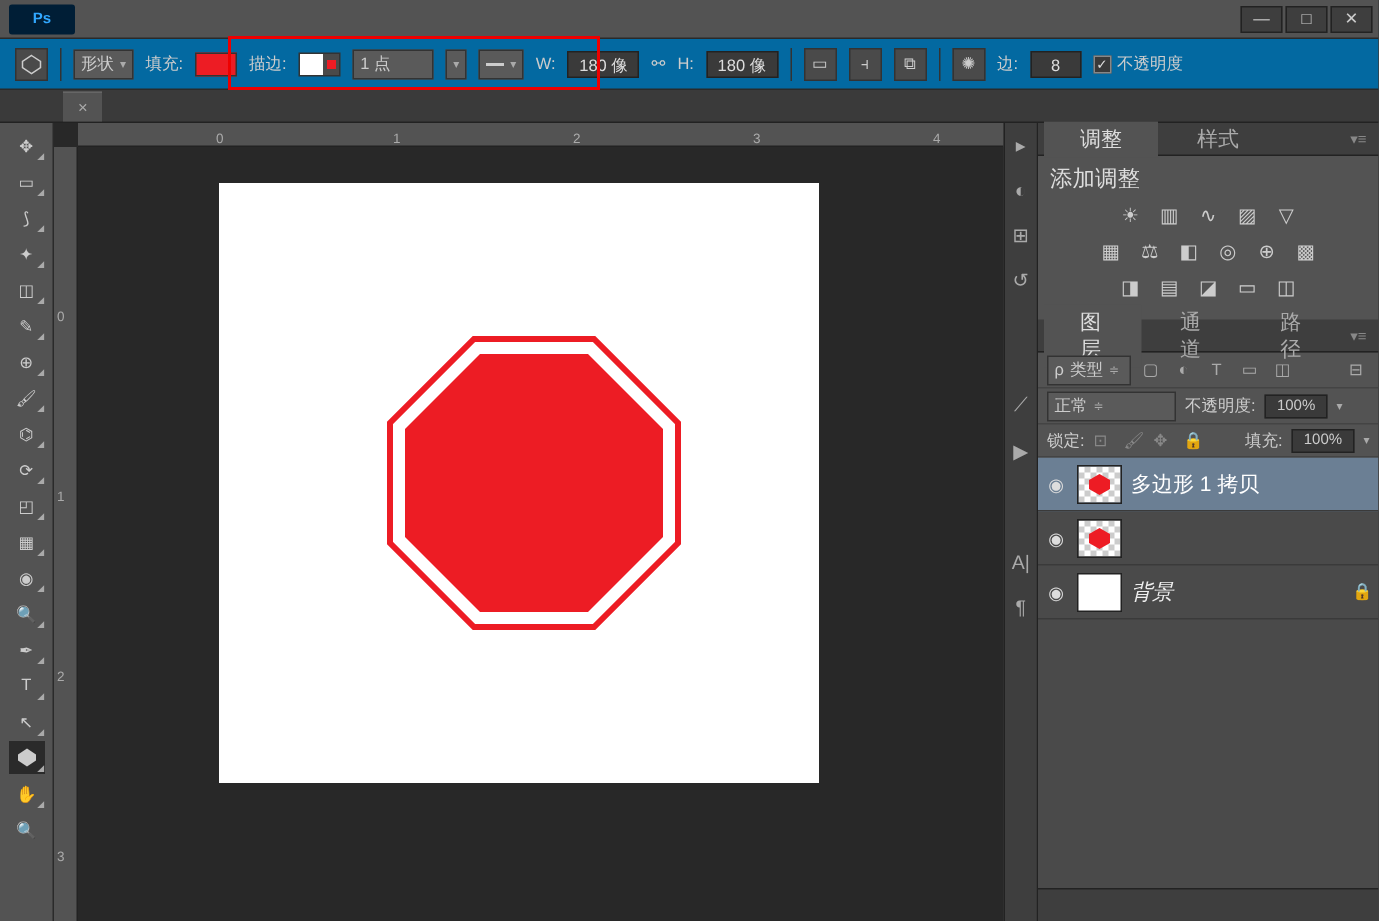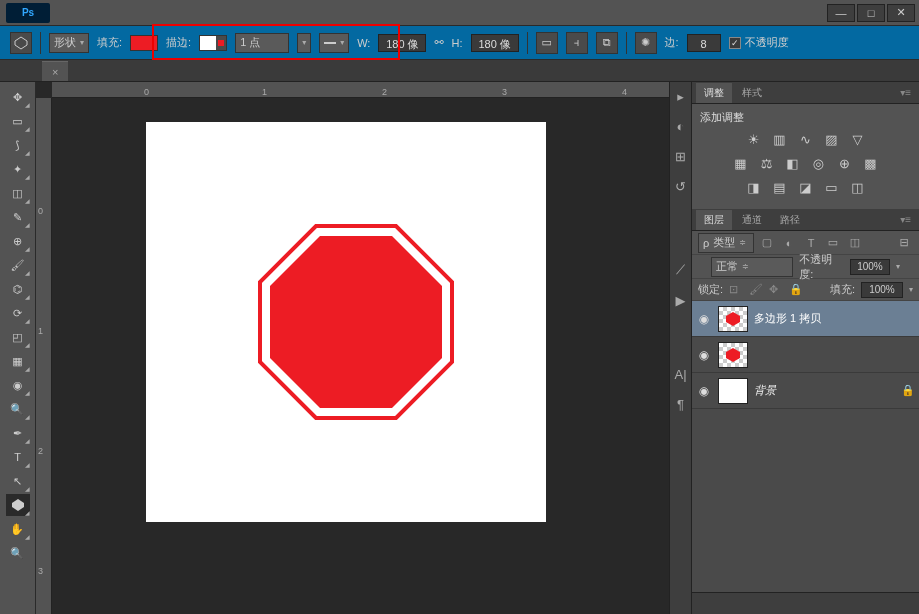--- a/index.html
+++ b/index.html
@@ -33,41 +33,41 @@
 .ruler-h { position:absolute; top:0; left:16px; right:0; height:16px; background:#535353; border-bottom:1px solid #222; display:flex; align-items:flex-end; }
 .ruler-v { position:absolute; top:16px; left:0; bottom:0; width:16px; background:#535353; border-right:1px solid #222; }
 .ruler-tick { font-size:9px; color:#aaa; position:absolute; }
 .canvas-wrap { position:absolute; top:20px; left:20px; right:0; bottom:0; display:flex; align-items:flex-start; justify-content:flex-start; padding:20px 0 0 90px; }
 .canvas { width:400px; height:400px; background:#fff; position:relative; }
 .octagon-outer { position:absolute; left:110px; top:100px; width:200px; height:200px; }
 .right-dock { width:22px; background:#3e3e3e; border-left:1px solid #222; display:flex; flex-direction:column; align-items:center; padding-top:6px; gap:14px; }
 .dock-icon { width:16px; height:16px; color:#aaa; display:flex; align-items:center; justify-content:center; font-size:13px; }
 .panels { width:228px; background:#535353; border-left:1px solid #222; display:flex; flex-direction:column; }
 .panel-tabs { height:22px; background:#3e3e3e; display:flex; align-items:center; padding:0 4px; gap:2px; border-bottom:1px solid #222; }
-.ptab { padding:3px 8px; font-size:10px; color:#aaa; }
+.ptab { padding:3px 24px; font-size:14px; color:#aaa; }
 .ptab.active { background:#535353; color:#ddd; }
 .ptab-menu { margin-left:auto; font-size:10px; color:#888; padding:0 4px; }
 .adjust-panel { padding:6px 8px; }
-.adjust-title { font-size:11px; color:#ddd; margin-bottom:6px; }
+.adjust-title { font-size:15px; color:#ddd; margin-bottom:6px; }
 .adjust-row { display:flex; gap:8px; justify-content:center; margin-bottom:8px; }
 .adj-ic { width:18px; height:16px; display:flex; align-items:center; justify-content:center; color:#ccc; font-size:13px; }
 .layers-panel { flex:1; display:flex; flex-direction:column; }
 .filter-row { height:24px; display:flex; align-items:center; padding:0 6px; gap:4px; border-bottom:1px solid #444; }
 .filter-ic { width:18px; height:16px; color:#aaa; display:flex; align-items:center; justify-content:center; font-size:11px; }
-.blend-row { height:24px; display:flex; align-items:center; padding:0 19px; gap:6px; border-bottom:1px solid #444; }
+.blend-row { height:24px; display:flex; align-items:center; padding:0 6px; gap:6px; border-bottom:1px solid #444; }
 .opacity-field { width:42px; height:16px; background:#3a3a3a; border:1px solid #222; text-align:center; line-height:14px; font-size:10px; }
 .lock-row { height:22px; display:flex; align-items:center; padding:0 6px; gap:6px; border-bottom:1px solid #444; font-size:10px; color:#aaa; }
 .lock-ic { width:14px; height:14px; color:#888; font-size:11px; }
 .layer-list { flex:1; background:#4a4a4a; overflow:auto; }
 .layer-row { height:36px; display:flex; align-items:center; padding:0 4px; gap:6px; border-bottom:1px solid #3a3a3a; }
 .layer-row.sel { background:#6b7f94; }
 .eye { width:16px; color:#ddd; text-align:center; font-size:12px; }
 .thumb { width:30px; height:26px; background:#fff; border:1px solid #222; position:relative; display:flex; align-items:center; justify-content:center; }
 .thumb.checker { background:repeating-conic-gradient(#ccc 0 25%,#fff 0 50%) 0 0/8px 8px; }
-.lname { flex:1; font-size:11px; color:#eee; }
+.lname { flex:1; font-size:14px; color:#eee; }
 .layer-row.sel .lname { color:#fff; }
 .lock-mark { color:#ccc; font-size:11px; }
 .panel-foot { height:22px; background:#3e3e3e; border-top:1px solid #222; }
 svg { display:block; }
 </style>
 </head>
 <body>
 
 <div class="titlebar">
   <div class="ps-logo">Ps</div>

